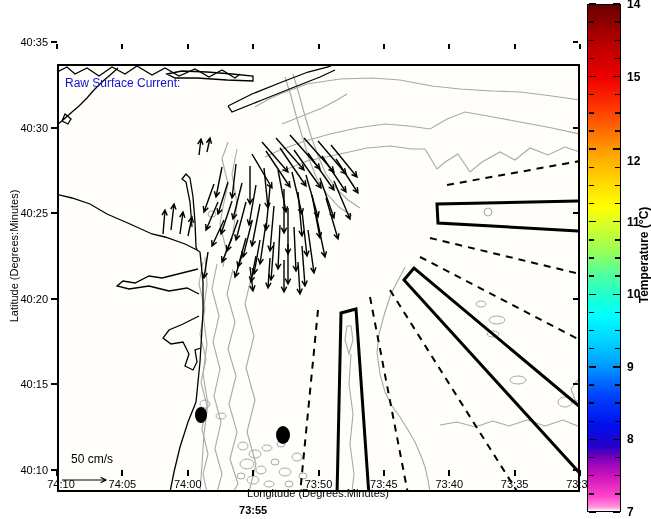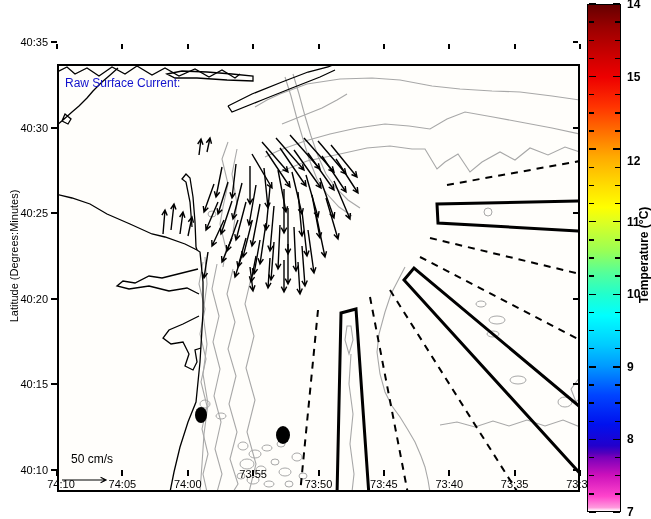--- a/index.html
+++ b/index.html
@@ -153,35 +153,36 @@
         <line x1="333" y1="226" x2="463" y2="432" stroke="#000" stroke-width="2" stroke-dasharray="7 6"></line>
         <line x1="313" y1="233" x2="351" y2="430" stroke="#000" stroke-width="2" stroke-dasharray="7 6"></line>
         <line x1="261" y1="246" x2="243" y2="430" stroke="#000" stroke-width="2" stroke-dasharray="7 6"></line>
         <ellipse cx="144" cy="351" rx="6" ry="8" fill="#000"></ellipse>
         <ellipse cx="226" cy="371" rx="7" ry="9" fill="#000"></ellipse>
       </svg>
     <div class="anno" style="left:6px;top:10px;">Raw Surface Current:</div>
     <div class="scalelab" style="left:12px;top:386px;">50 cm/s</div>
   </div>
 
+  <div class="axlab" id="xlab" style="left:318px;top:487px;">Longitude (Degrees:Minutes)</div>
   <div class="axlab" id="ylab" style="left:14px;top:256px;">Latitude (Degrees:Minutes)</div>
 
   <div id="ticks">
       <div class="tickmark" style="left: 56px; top: 470px; width: 2px; height: 6px;"></div>
       <div class="tickmark" style="left: 56px; top: 44px; width: 2px; height: 5px;"></div>
       <div class="ticklab" style="left: 61px; top: 478px; transform: translateX(-50%);">74:10</div>
       <div class="tickmark" style="left: 121.375px; top: 470px; width: 2px; height: 6px;"></div>
       <div class="tickmark" style="left: 121.375px; top: 44px; width: 2px; height: 5px;"></div>
       <div class="ticklab" style="left: 122.375px; top: 478px; transform: translateX(-50%);">74:05</div>
       <div class="tickmark" style="left: 186.75px; top: 470px; width: 2px; height: 6px;"></div>
       <div class="tickmark" style="left: 186.75px; top: 44px; width: 2px; height: 5px;"></div>
       <div class="ticklab" style="left: 187.75px; top: 478px; transform: translateX(-50%);">74:00</div>
       <div class="tickmark" style="left: 252.125px; top: 470px; width: 2px; height: 6px;"></div>
       <div class="tickmark" style="left: 252.125px; top: 44px; width: 2px; height: 5px;"></div>
-      <div class="ticklab" style="left: 253.125px; top: 468px; transform: translateX(-50%);">73:55</div>
+      <div class="ticklab" style="left: 253.125px; top: 504px; transform: translateX(-50%); font-weight: bold;">73:55</div>
       <div class="tickmark" style="left: 317.5px; top: 470px; width: 2px; height: 6px;"></div>
       <div class="tickmark" style="left: 317.5px; top: 44px; width: 2px; height: 5px;"></div>
       <div class="ticklab" style="left: 318.5px; top: 478px; transform: translateX(-50%);">73:50</div>
       <div class="tickmark" style="left: 382.875px; top: 470px; width: 2px; height: 6px;"></div>
       <div class="tickmark" style="left: 382.875px; top: 44px; width: 2px; height: 5px;"></div>
       <div class="ticklab" style="left: 383.875px; top: 478px; transform: translateX(-50%);">73:45</div>
       <div class="tickmark" style="left: 448.25px; top: 470px; width: 2px; height: 6px;"></div>
       <div class="tickmark" style="left: 448.25px; top: 44px; width: 2px; height: 5px;"></div>
       <div class="ticklab" style="left: 449.25px; top: 478px; transform: translateX(-50%);">73:40</div>
       <div class="tickmark" style="left: 513.625px; top: 470px; width: 2px; height: 6px;"></div>

